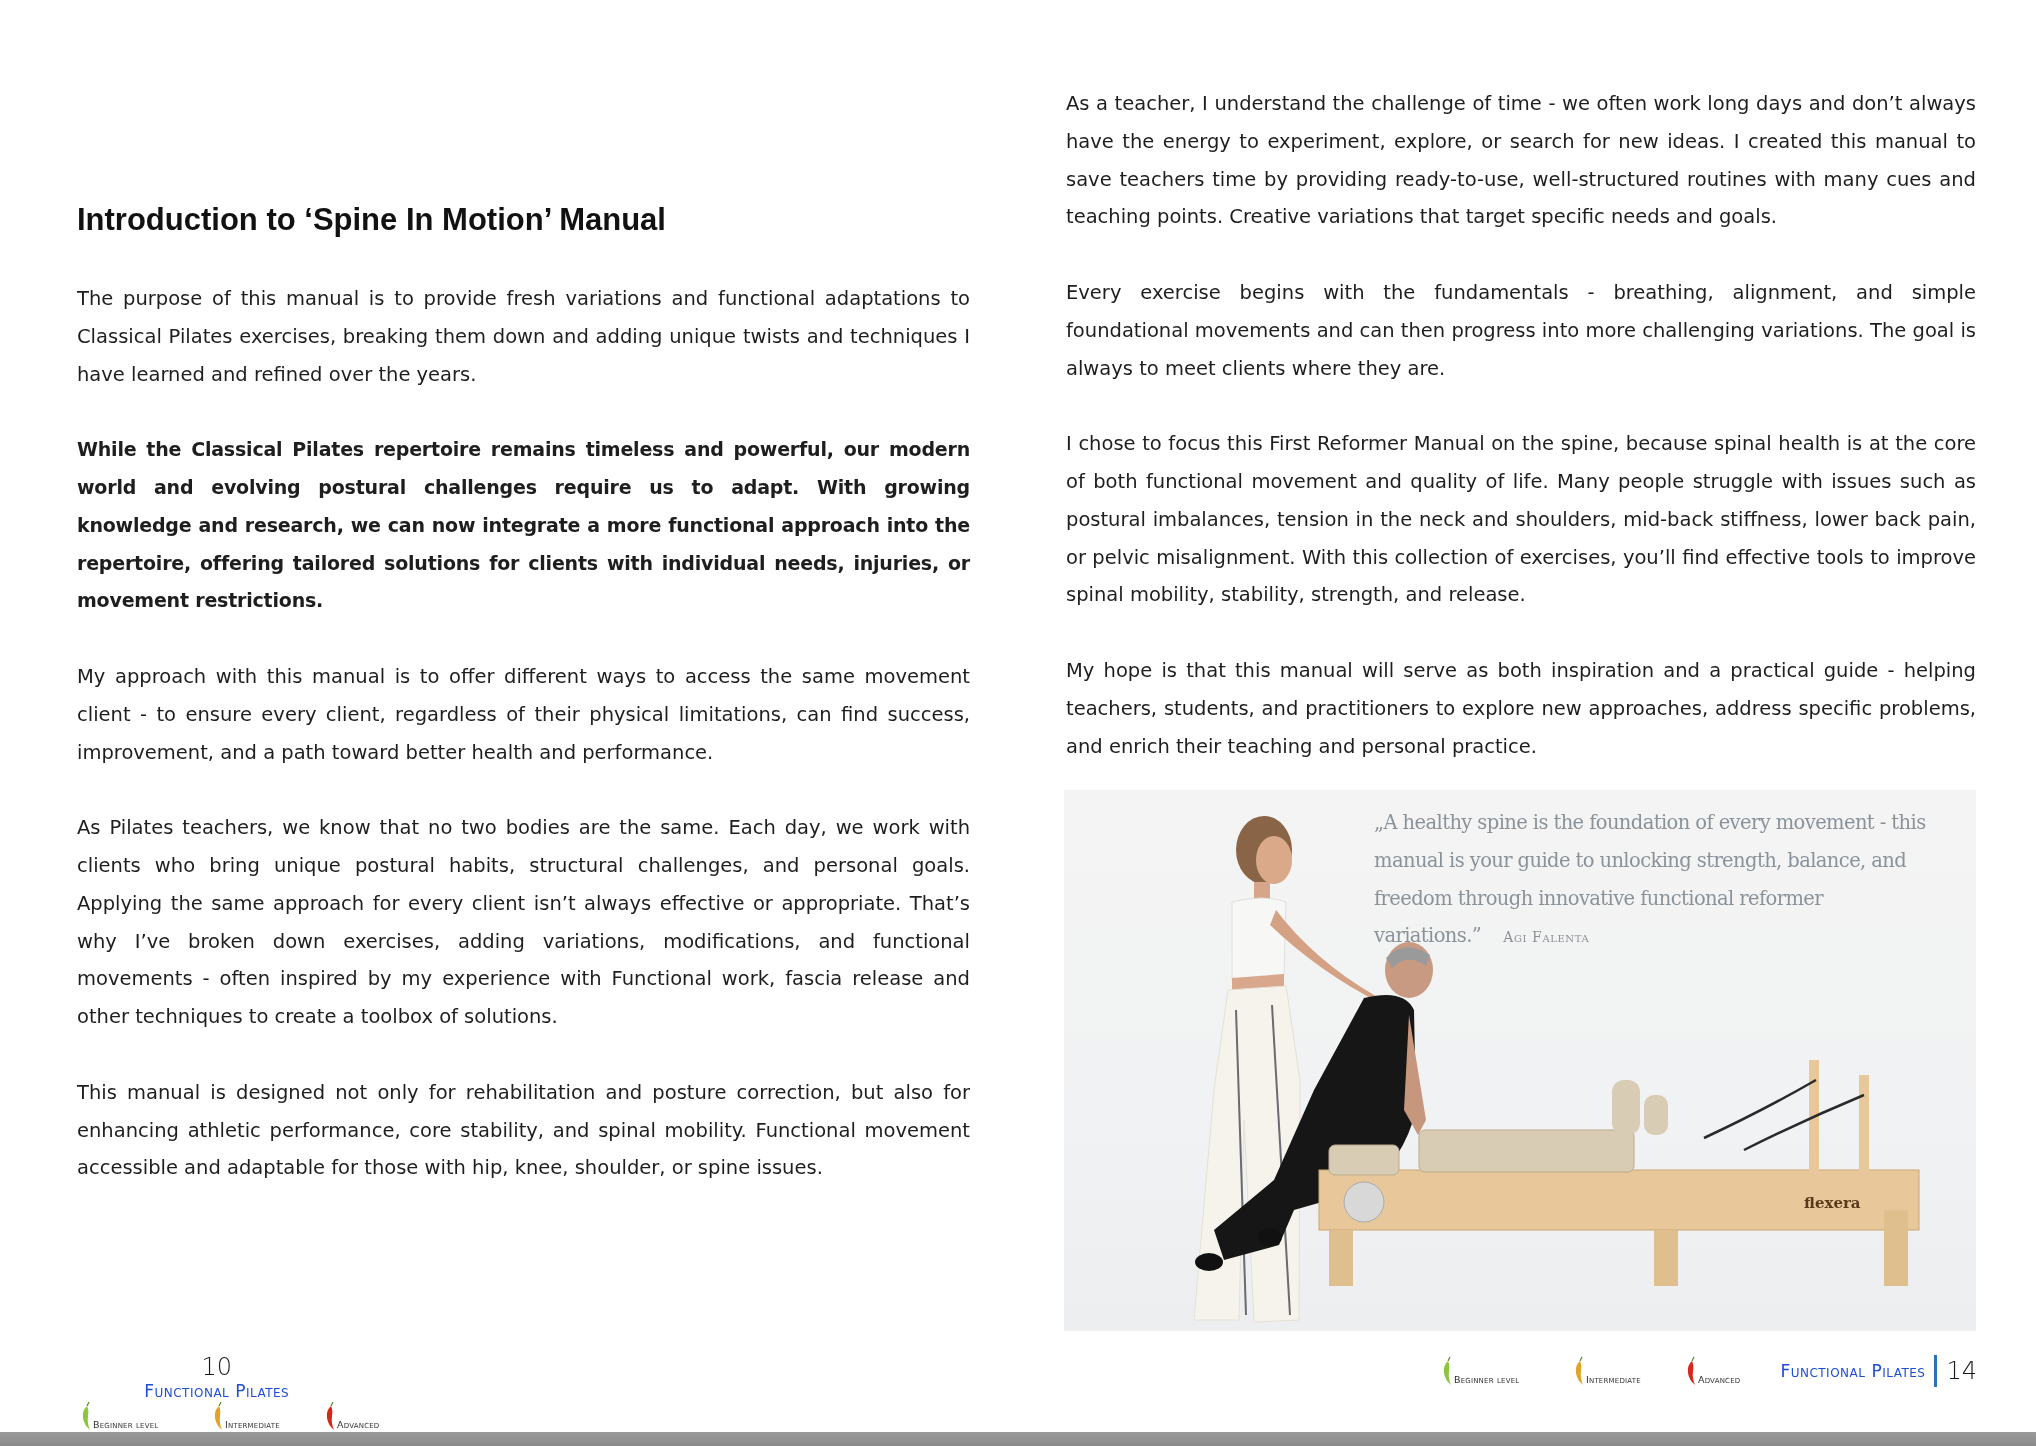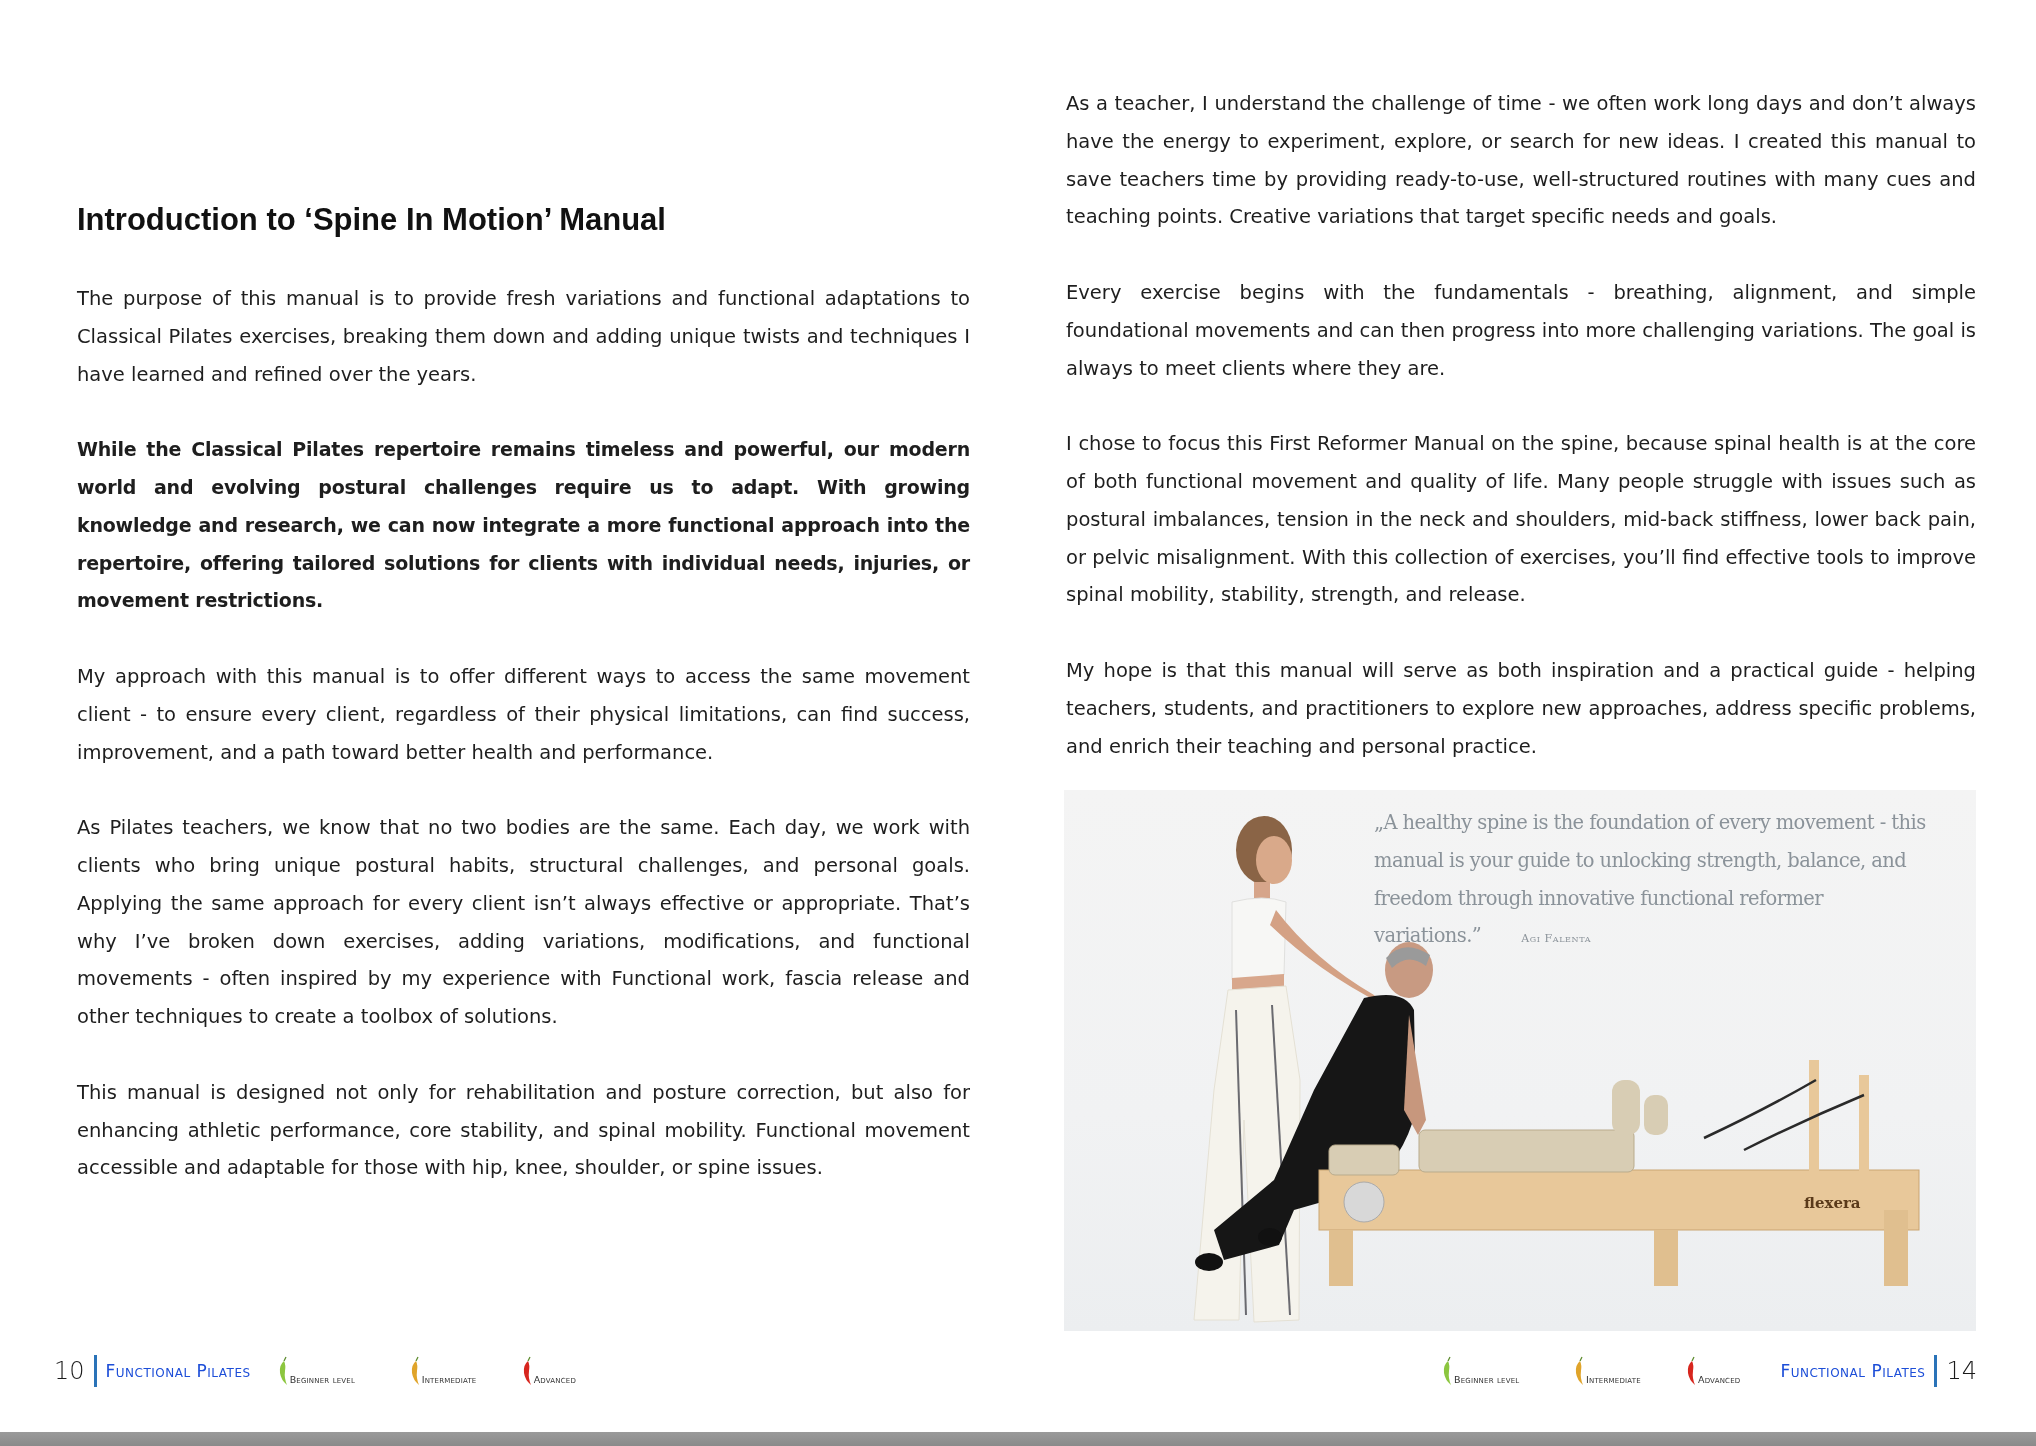--- a/index.html
+++ b/index.html
@@ -48,27 +48,27 @@
       position: absolute; left: 1064px; top: 790px; width: 912px; height: 541px;
       background: linear-gradient(180deg, #f4f4f4 0%, #f1f2f3 60%, #eceef0 100%);
       overflow: hidden;
     }
     .quote {
       position: absolute; left: 310px; top: 14px; width: 600px;
       font-family: "DejaVu Serif", serif; font-size: 19.5px; line-height: 37.8px;
       color: #8a9299; letter-spacing: -0.6px;
     }
     .quote .author {
-      font-size: 11px; letter-spacing: 0.6px; margin-left: 40px; color: #8a9299;
+      font-size: 14px; letter-spacing: 0.6px; margin-left: 22px; color: #8a9299;
     }
     .photo svg { position: absolute; left: 0; top: 0; }
 
     
     .footer { position: absolute; top: 1353px; height: 36px; display: flex; align-items: center; }
-    .footer.left { left: 54px; }
+    .footer.left { left: 54px; flex-direction: column; }
     .footer.right { right: 59px; }
     .page-num { font-family: "DejaVu Sans", sans-serif; font-size: 24px; color: #1a1a1a; font-weight: 300; }
     .vbar { width: 3px; height: 32px; background: #2a73b8; margin: 0 9px; }
     .brand {
       font-family: "DejaVu Sans", sans-serif; font-size: 17px; color: #1d4ed8;
       font-variant: small-caps; letter-spacing: 0.5px;
     }
     .levels { display: flex; }
     .level { display: flex; align-items: flex-end; margin-right: 0; }
     .level svg { display: block; }

